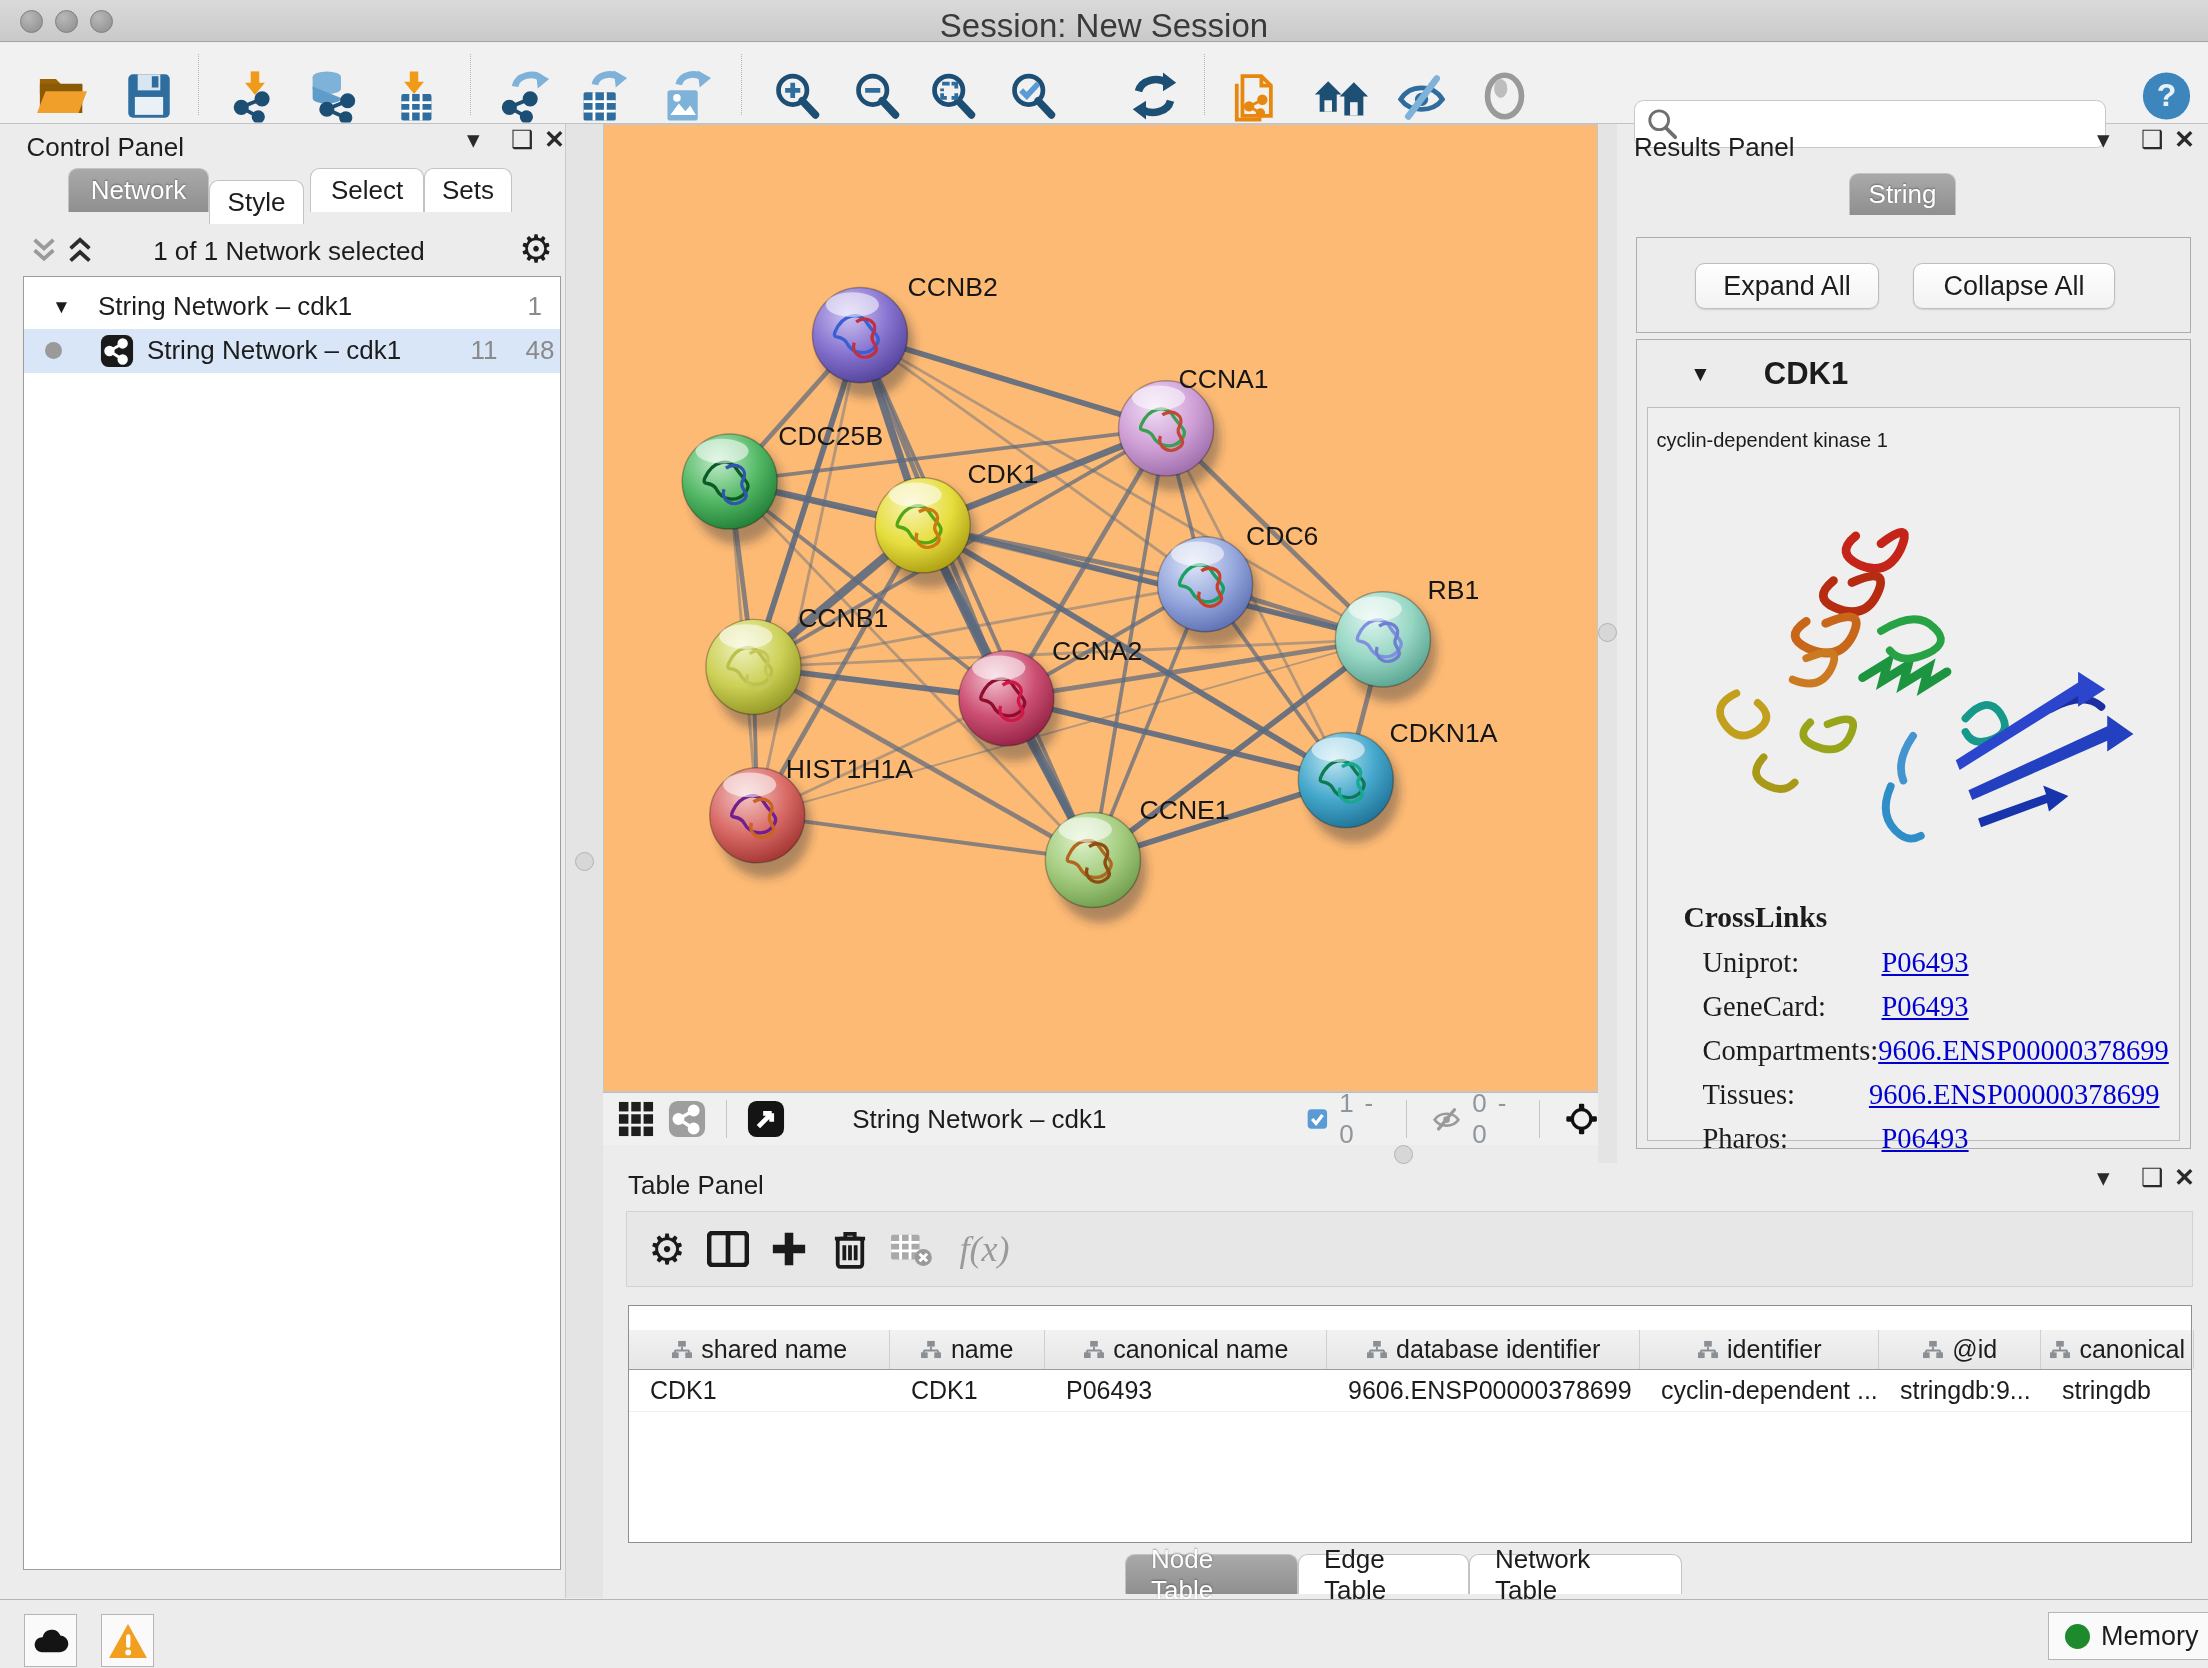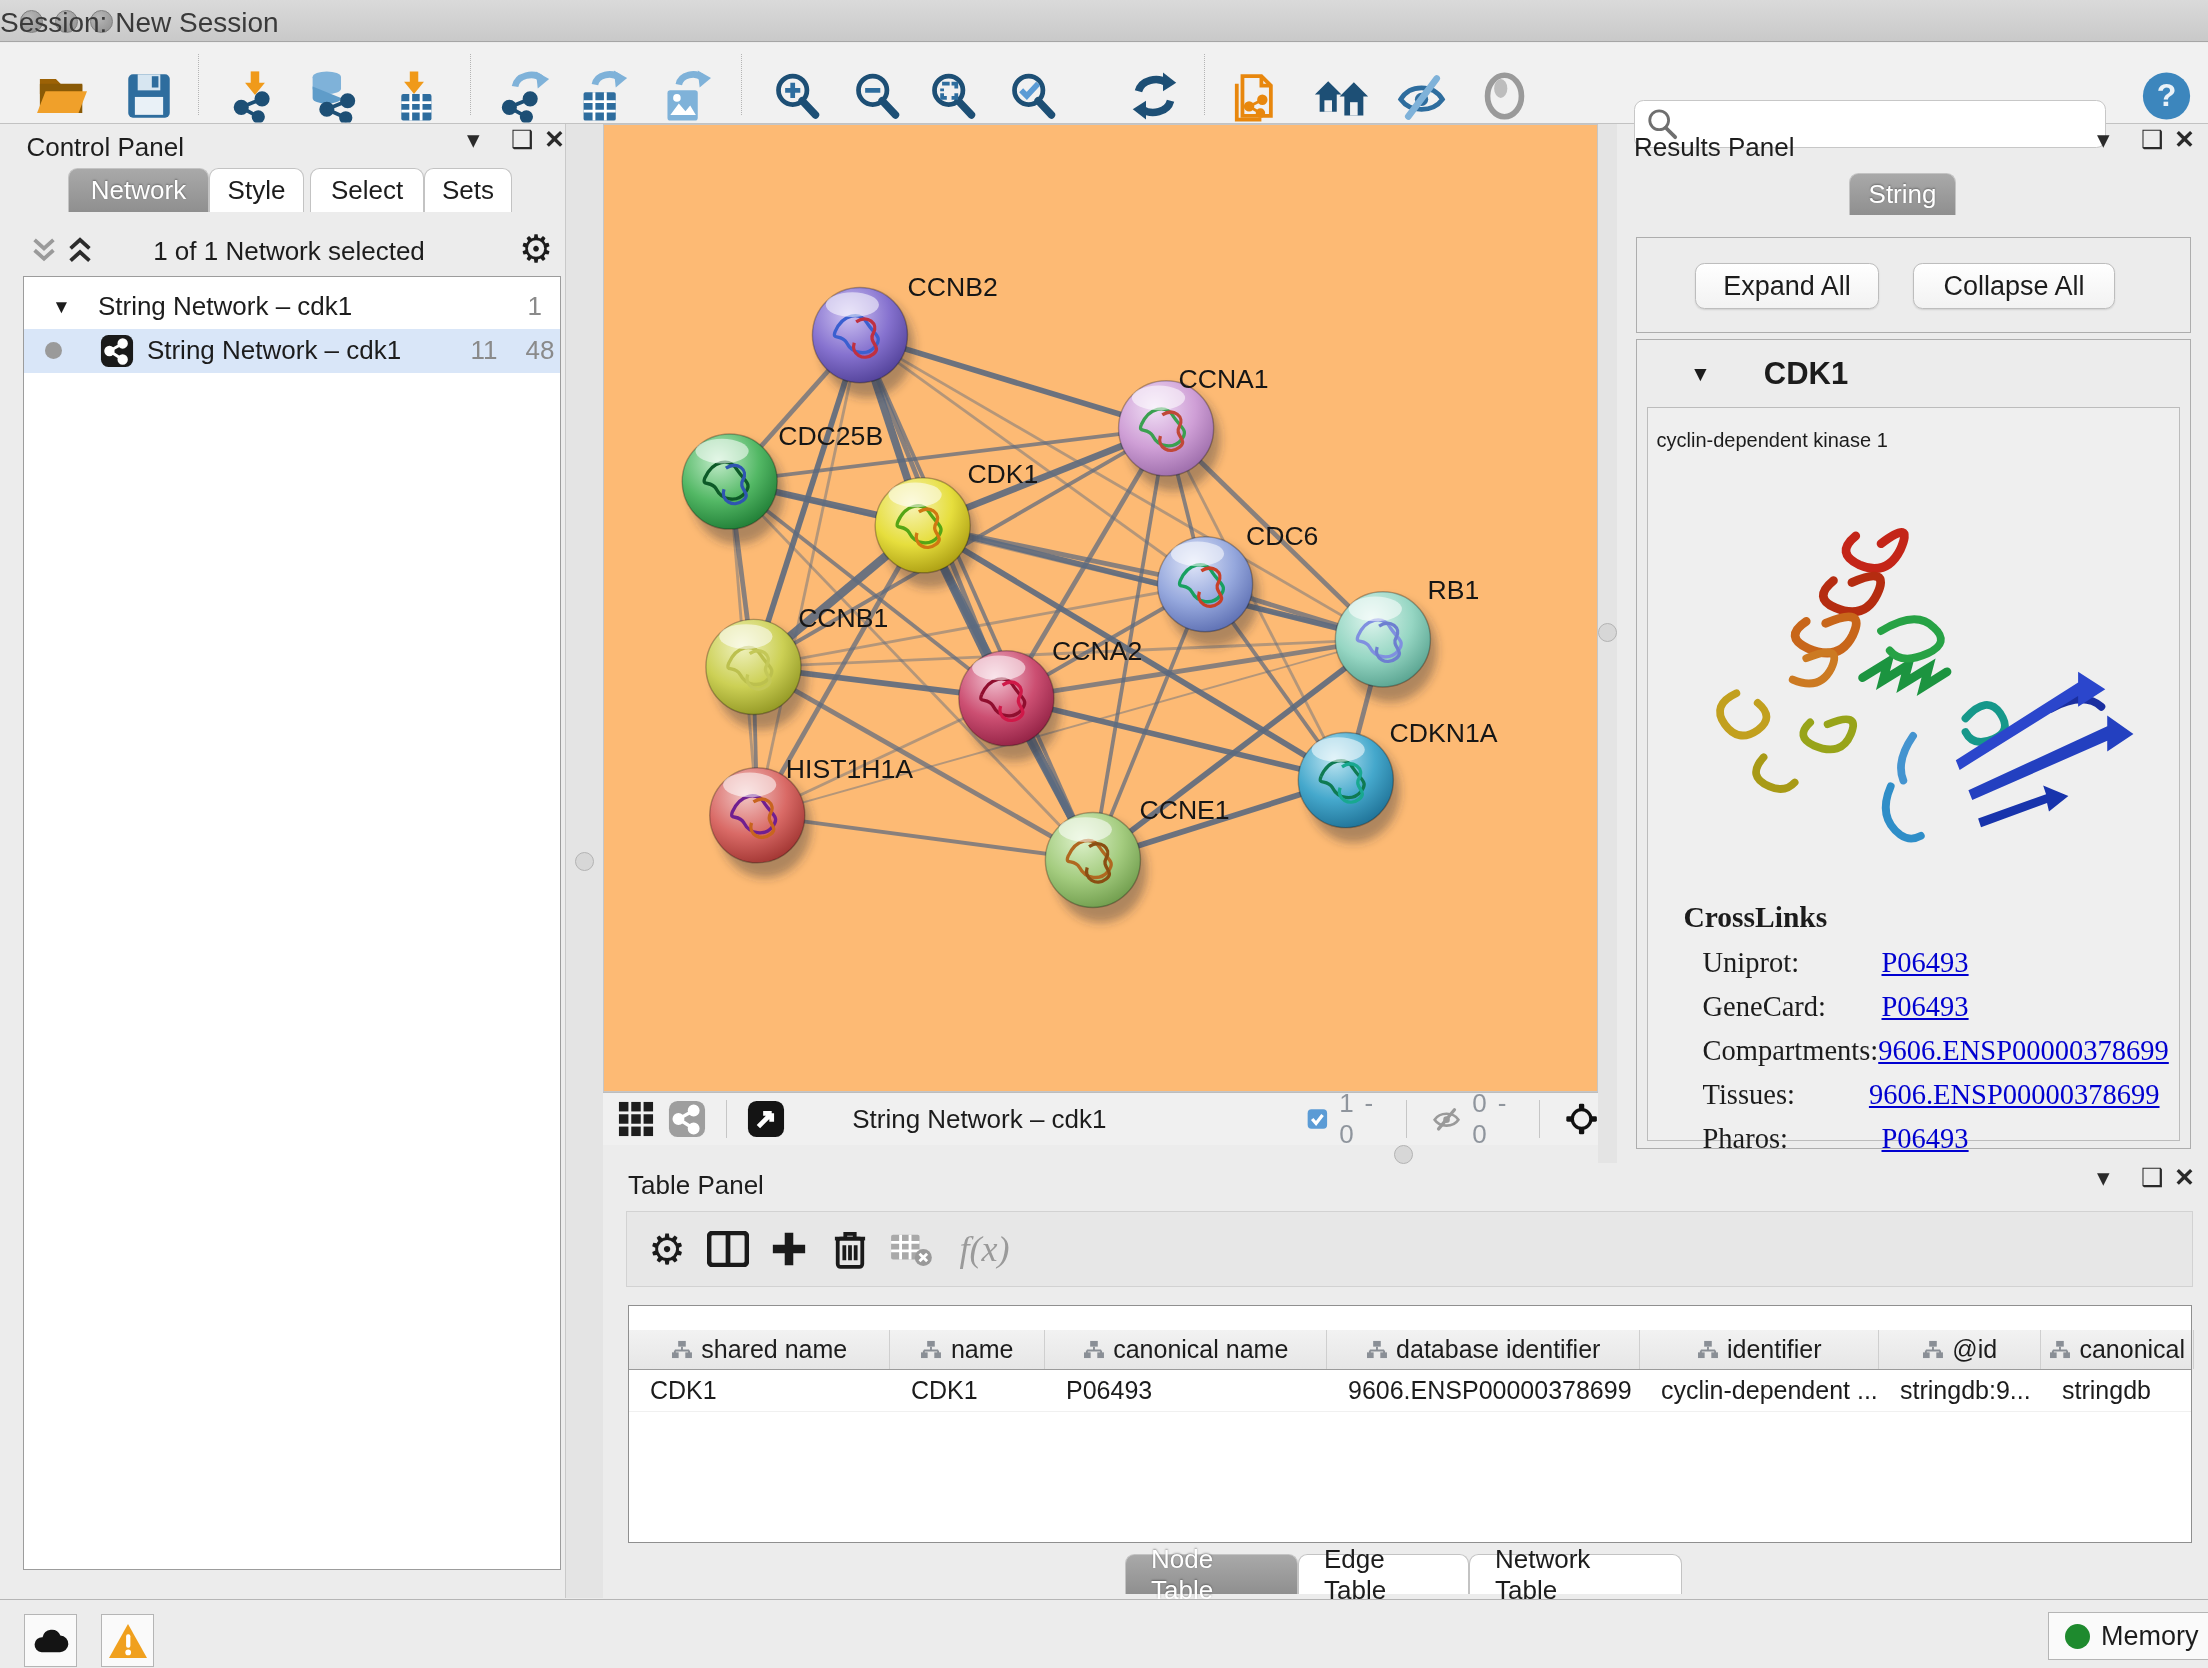--- a/index.html
+++ b/index.html
@@ -6,22 +6,22 @@
   *{box-sizing:border-box;}
   .window{position:relative;width:2208px;height:1668px;background:#ececec;
     font-family:"Liberation Sans",sans-serif;overflow:hidden;color:#1c1c1c;}
   .abs{position:absolute;}
 
   
   .titlebar{left:0;top:0;width:2208px;height:42px;
     background:linear-gradient(#dadada,#c9c9c9);border-bottom:1px solid #a6a6a6;}
   .tl{position:absolute;top:9.5px;width:23px;height:23px;border-radius:50%;
     background:radial-gradient(circle at 35% 30%,#b8b8b8,#8d8d8d);border:1px solid #7e7e7e;}
-  .win-title{position:absolute;left:0;right:0;top:6.7px;text-align:left;
-    font-size:28px;color:#3a3a3a;}
+  .win-title{position:absolute;left:0;right:0;top:6.7px;text-align:center;
+    font-size:33px;color:#3a3a3a;}
 
   
   .toolbar{left:0;top:43px;width:2208px;height:81px;background:#f1f1f1;
     border-bottom:1px solid #c2c2c2;}
   .tbtn{position:absolute;top:53px;transform:translateY(-50%);width:57px;height:59px;
     display:flex;align-items:center;justify-content:center;cursor:pointer;}
   .tsep{position:absolute;top:11.4px;height:61px;width:0;
     border-left:1.9px dotted #b4b4b4;}
   .searchbox{position:absolute;left:1634px;top:57px;width:472px;height:48px;
     background:#fff;border:1.9px solid #c7c7c7;border-radius:9.5px;
@@ -269,21 +269,21 @@
 
   <div class="abs" style="left:15px;top:124px;width:548px;height:1474px;">
     <span class="ptitle abs" style="left:11.4px;top:7.6px">Control Panel</span>
     <span class="pticon" style="left:452px">▾</span>
     <span class="pticon" style="left:496px">❑</span>
     <span class="pticon" style="left:529px;font-weight:bold">✕</span>
 
     <div class="tab sel" style="left:53px;top:44px;width:141px">
       <span>Network</span>
     </div>
-    <div class="tab" style="left:194px;top:44px;width:95px">
+    <div class="tab" style="left:194px;top:56px;width:95px">
       <span>Style</span>
     </div>
     <div class="tab" style="left:295px;top:44px;width:114px">
       <span>Select</span>
     </div>
     <div class="tab" style="left:409px;top:44px;width:88px">
       <span>Sets</span>
     </div>
 
     <div class="abs" style="left:13.3px;top:112px">

